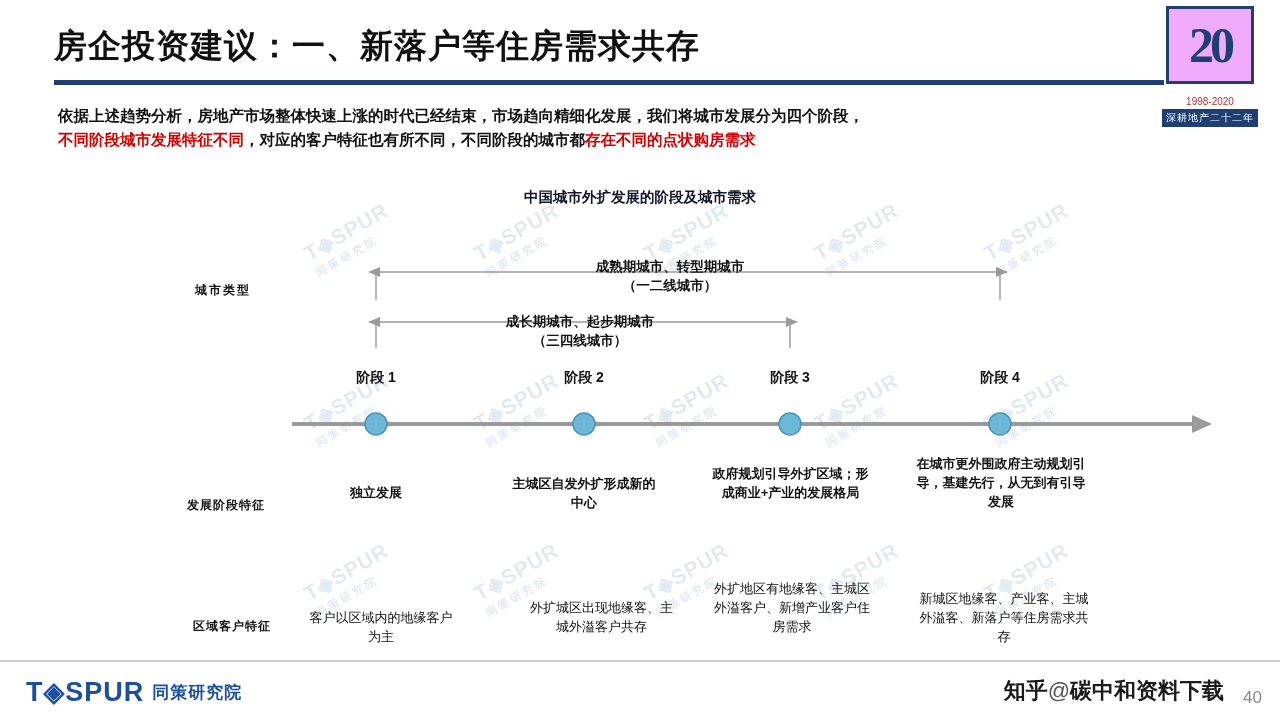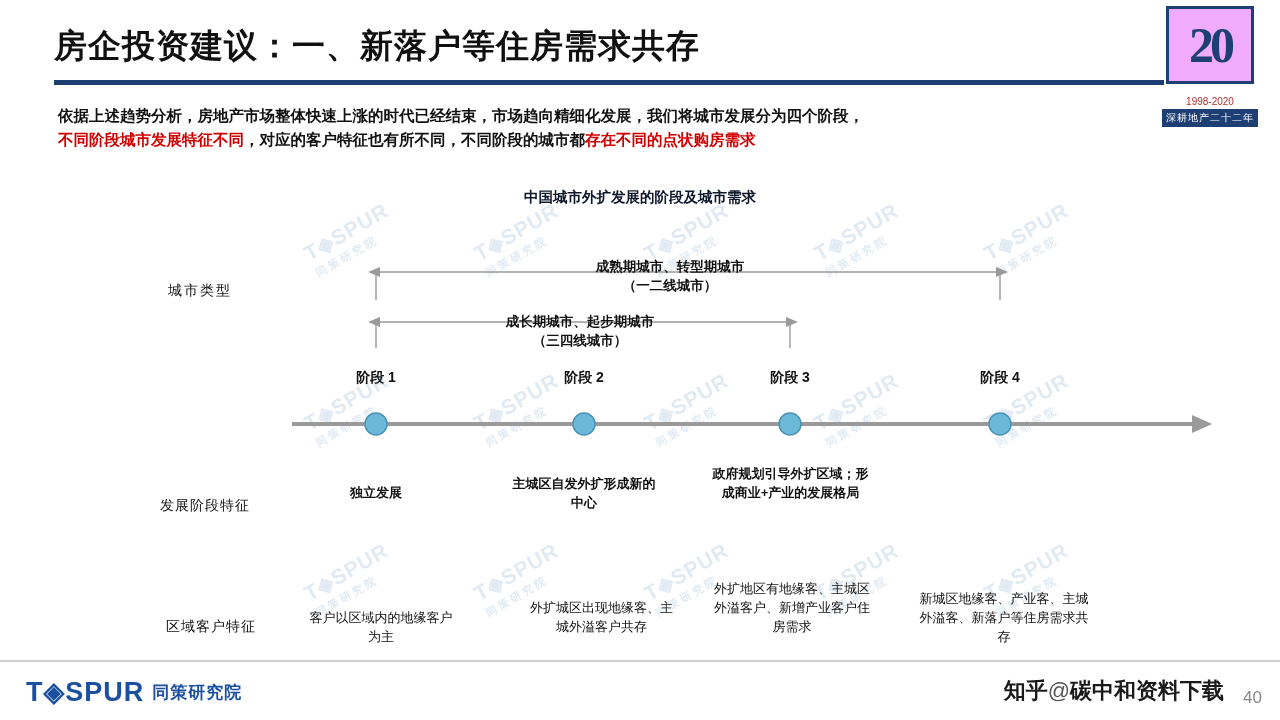--- a/index.html
+++ b/index.html
@@ -92,24 +92,25 @@
     color: #0f172a;
   }
   .chart {
     position: absolute;
     left: 0; top: 0; width: 1280px; height: 720px;
     pointer-events: none;
   }
 
   .row-label {
     position: absolute;
-    font-size: 14px;
-    font-weight: normal;
+    font-size: 12px;
+    font-weight: bold;
     color: #111111;
     white-space: nowrap;
+    margin-left: 27px;
   }
   .row-label.type { left: 168px; top: 282px; letter-spacing: 2px; }
   .row-label.stage-feat { left: 160px; top: 497px; letter-spacing: 1px; }
   .row-label.cust-feat { left: 166px; top: 618px; letter-spacing: 1px; }
 
   .bracket-label {
     position: absolute;
     text-align: center;
     font-size: 13.5px;
     font-weight: bold;
@@ -323,20 +324,21 @@
   </div>
 
   <div class="stage-name" style="left:326px; top:369px; width:100px;">阶段 1</div>
   <div class="stage-name" style="left:534px; top:369px; width:100px;">阶段 2</div>
   <div class="stage-name" style="left:740px; top:369px; width:100px;">阶段 3</div>
   <div class="stage-name" style="left:950px; top:369px; width:100px;">阶段 4</div>
 
   <div class="stage-feat-text" style="left:306px; top:483px; width:140px;">独立发展</div>
   <div class="stage-feat-text" style="left:509px; top:474px; width:150px;">主城区自发外扩形成新的中心</div>
   <div class="stage-feat-text" style="left:708px; top:464px; width:165px;">政府规划引导外扩区域；形成商业+产业的发展格局</div>
+  <div class="stage-feat-text" style="left:912px; top:454px; width:178px;">在城市更外围政府主动规划引导，基建先行，从无到有引导发展</div>
 
   <div class="cust-feat-text" style="left:306px; top:608px; width:150px;">客户以区域内的地缘客户为主</div>
   <div class="cust-feat-text" style="left:529px; top:598px; width:145px;text-align:center;">外扩城区出现地缘客、主城外溢客户共存</div>
   <div class="cust-feat-text" style="left:712px; top:579px; width:160px;">外扩地区有地缘客、主城区外溢客户、新增产业客户住房需求</div>
   <div class="cust-feat-text" style="left:918px; top:589px; width:172px;">新城区地缘客、产业客、主城外溢客、新落户等住房需求共存</div>
 
   <div class="footer-rule"></div>
   <div class="tospur">
     <span class="t-logo">T◈SPUR</span>
     <span class="t-cn">同策研究院</span>

